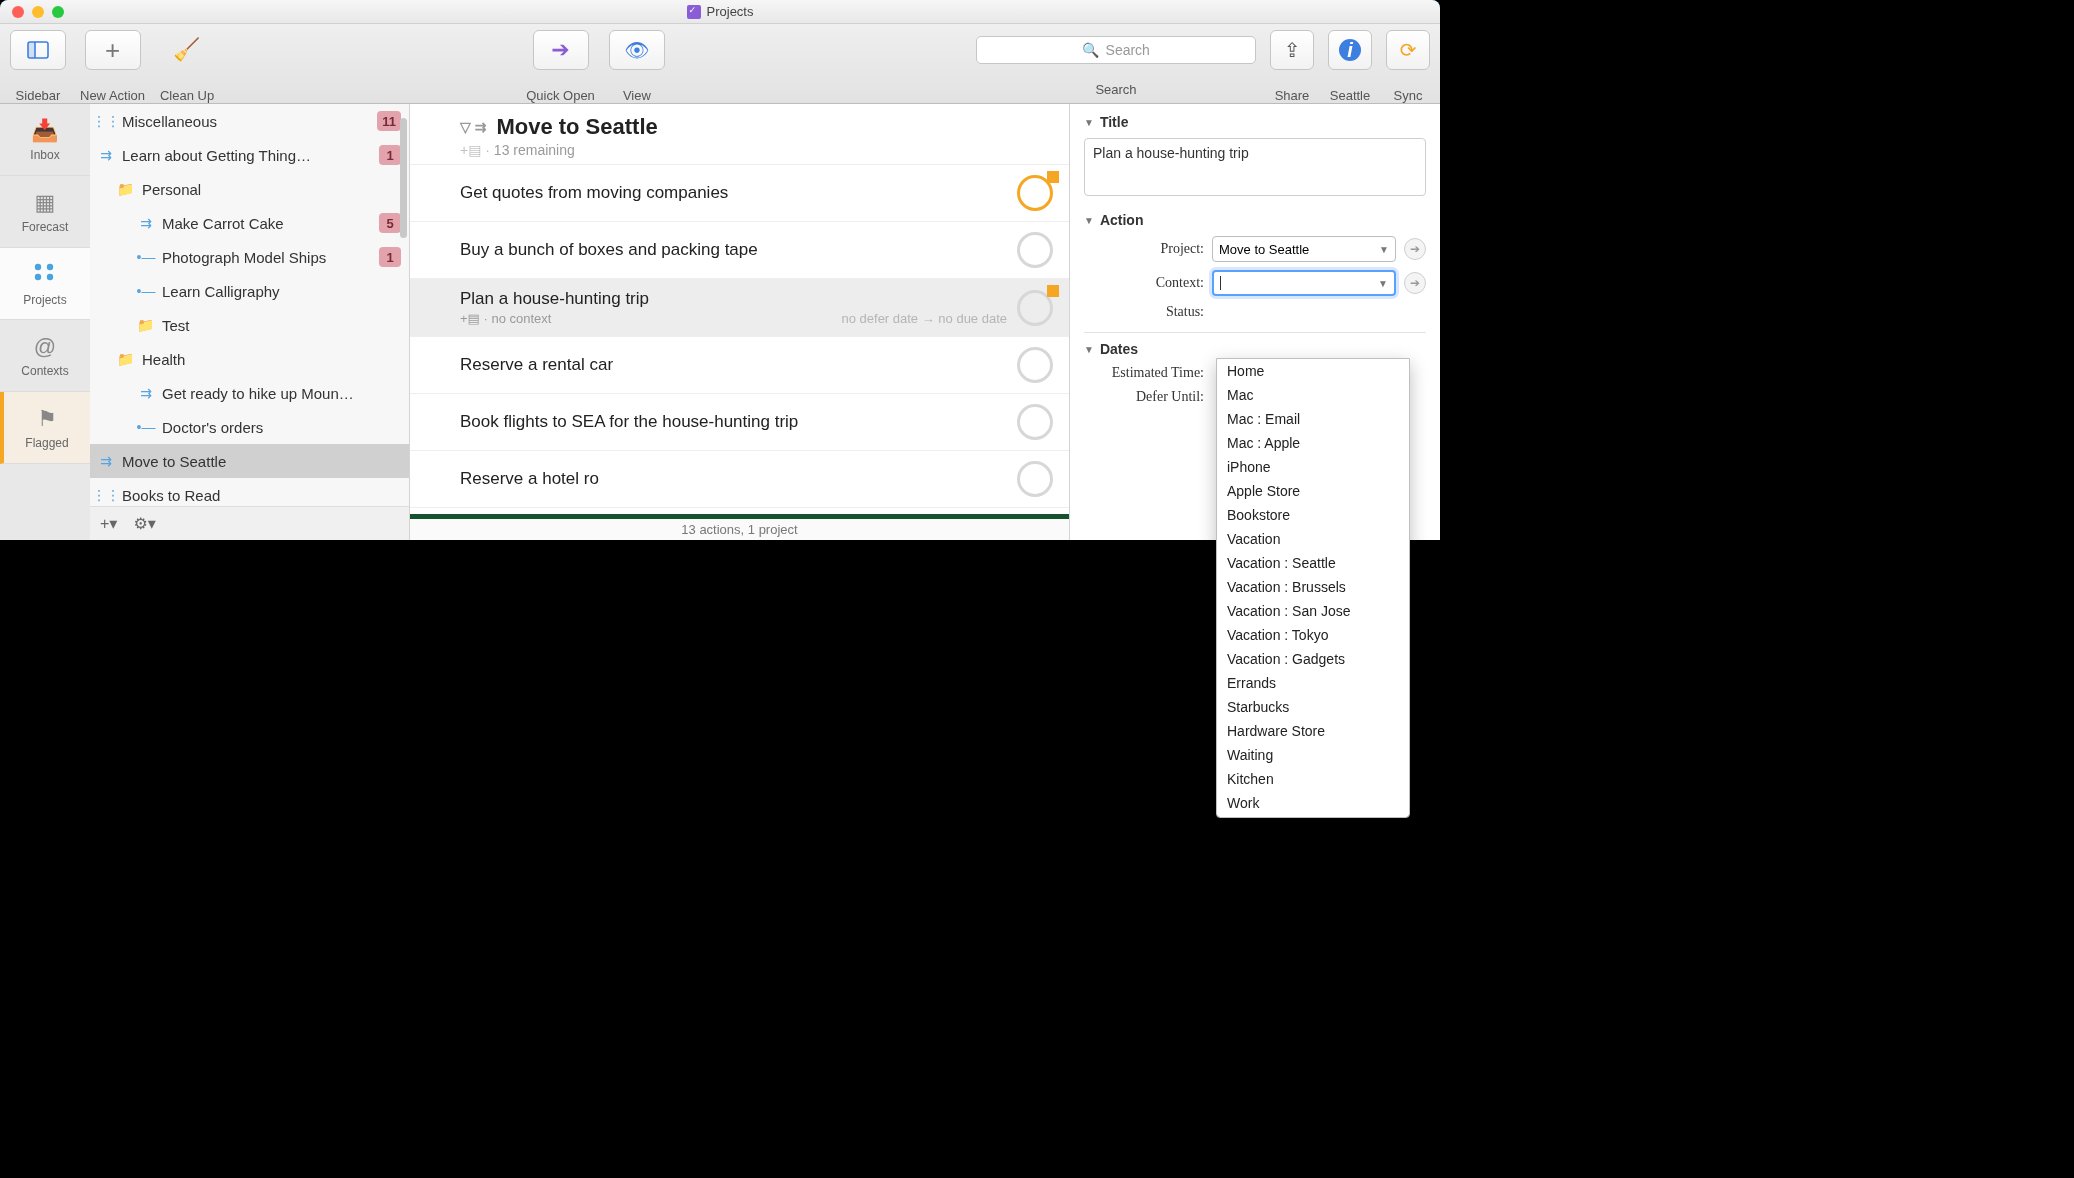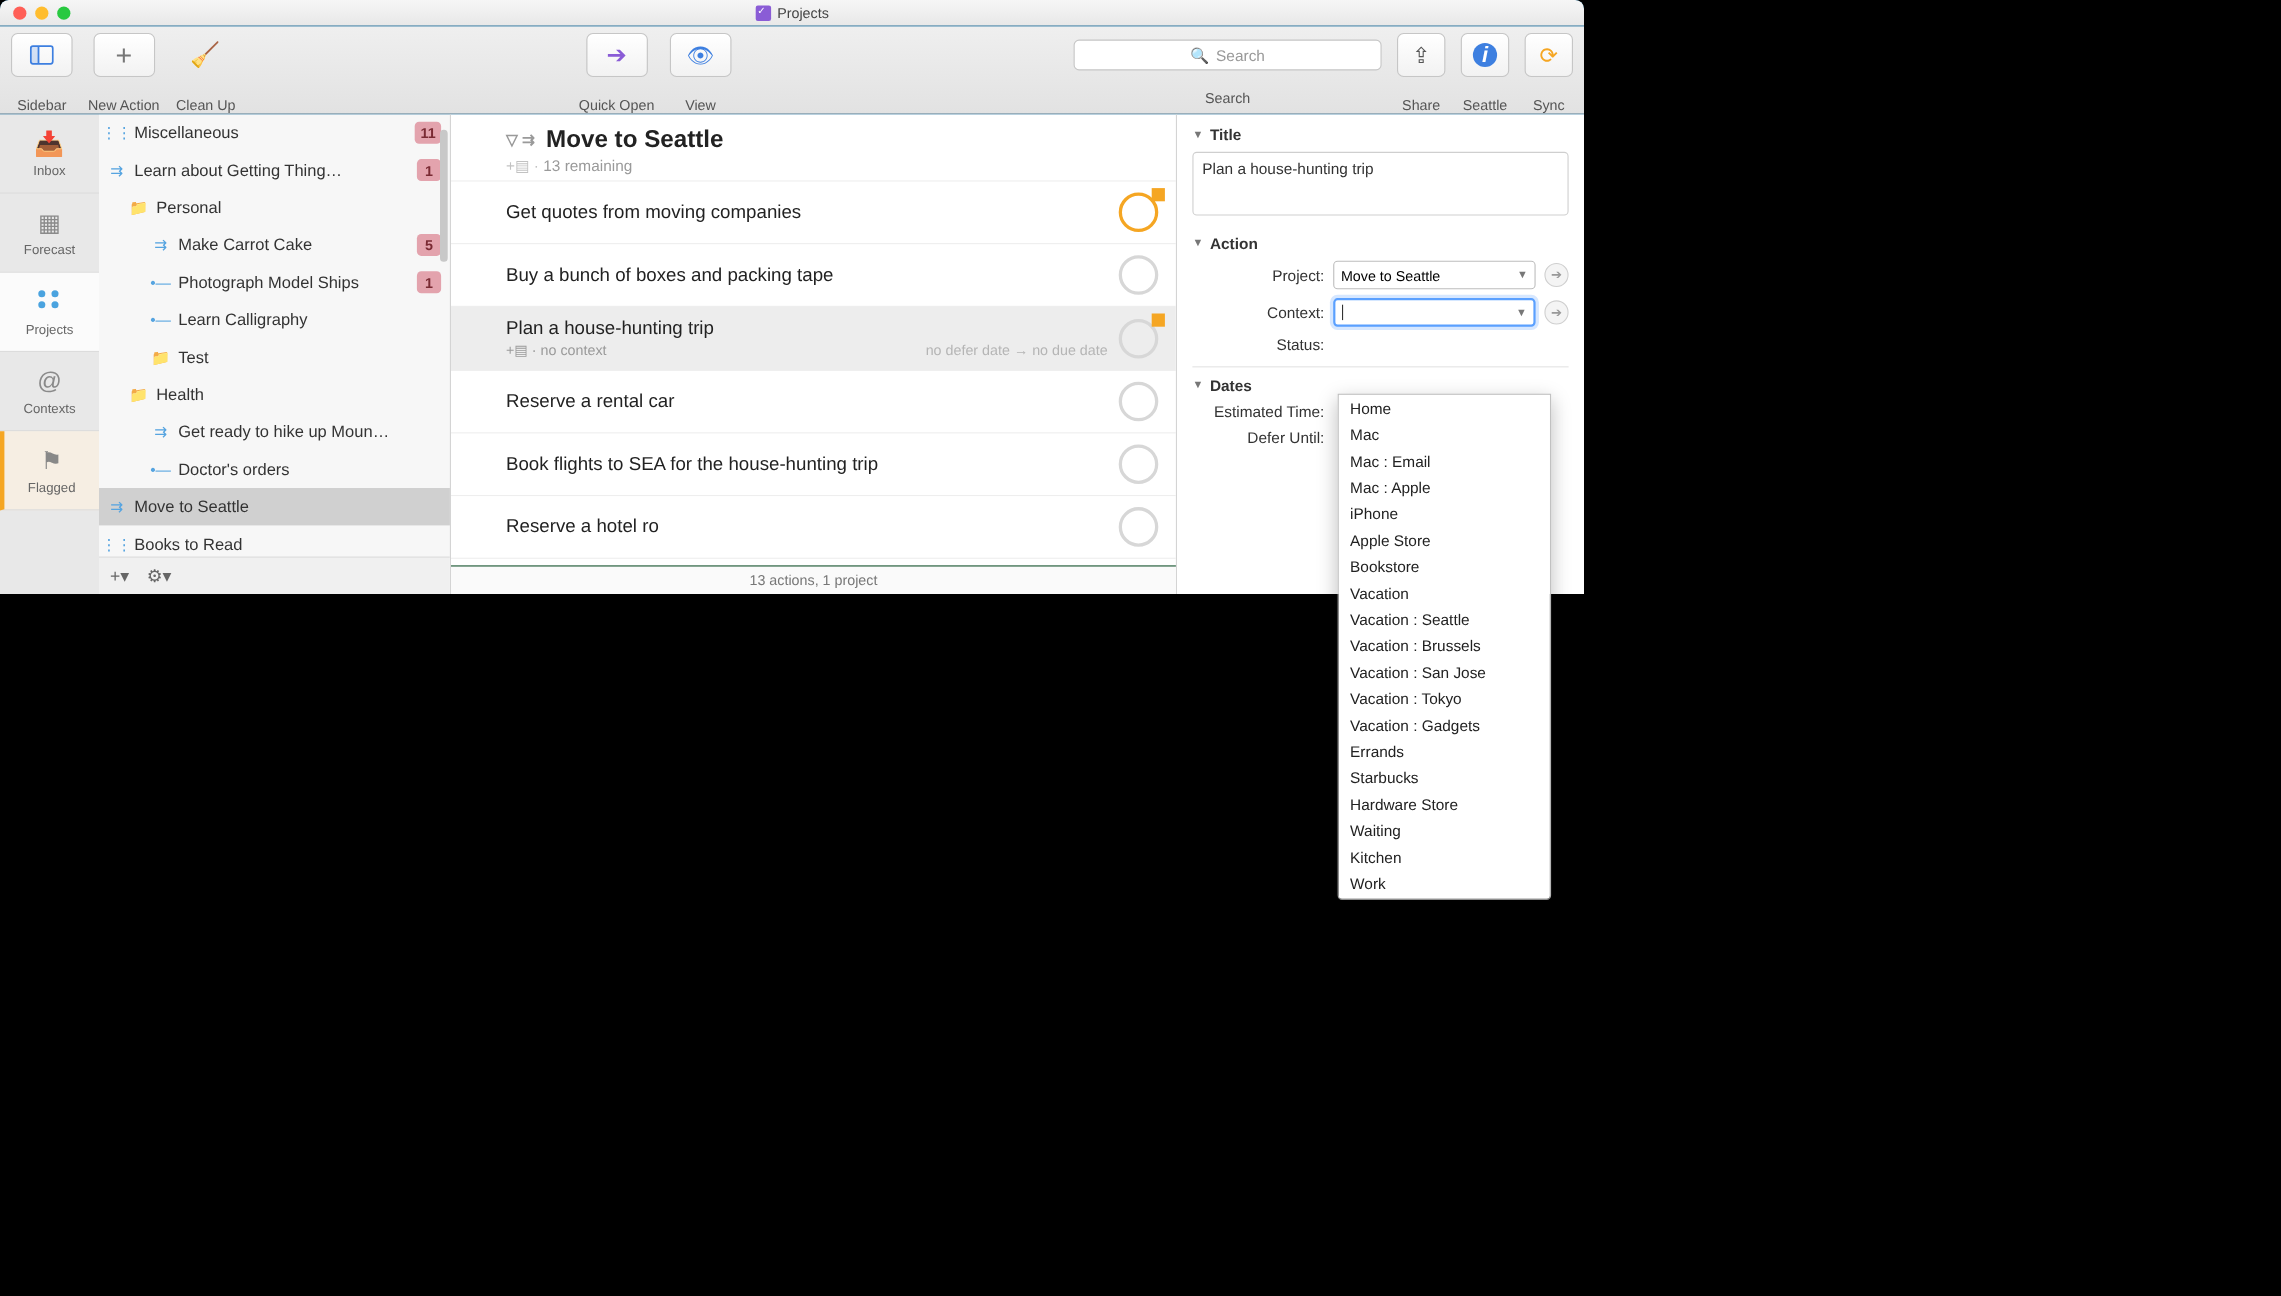--- a/index.html
+++ b/index.html
@@ -60,30 +60,30 @@
 .tasks{ flex:1; overflow:hidden;}
 .task{ padding:10px 16px 10px 50px; border-bottom:1px solid #eee; display:flex; align-items:center; position:relative;}
 .task-body{flex:1;}
 .task-title{ font-size:17px; color:#222;}
 .task-sub{ font-size:13px; color:#9a9a9a; display:flex; gap:10px; margin-top:2px;}
 .task-sub .right{margin-left:auto; color:#b5b5b5;}
 .task.selected{ background:#ededed;}
 .circle{ width:36px; height:36px; border:3px solid #d7d7d7; border-radius:50%; margin-left:10px;}
 .circle.orange{ border-color:#f5a623;}
 .flag-corner{ position:absolute; top:6px; right:10px; width:12px; height:12px; background:#f5a623;}
-.main-footer{ position:absolute; bottom:0; left:0; right:0; height:26px; background:#fafafa; border-top:1px solid #14532d; display:flex; align-items:center; justify-content:center; font-size:13px; color:#777;}
+.main-footer{ position:absolute; bottom:0; left:0; right:0; height:26px; background:#fafafa; border-top:5px solid #14532d; display:flex; align-items:center; justify-content:center; font-size:13px; color:#777;}
 
 
 .inspector{ width:370px; background:#fff; padding:10px 14px; overflow:visible; position:relative;}
 .insp-section{ margin-bottom:12px;}
 .insp-head{ font-size:14px; font-weight:600; color:#333; display:flex; align-items:center; gap:6px; margin-bottom:8px;}
 .tri{ font-size:10px; color:#777;}
 .insp-title-box{ width:100%; height:58px; border:1px solid #cfcfcf; border-radius:4px; padding:6px 8px; font-size:14px; color:#333; resize:none; font-family:inherit;}
 .field-row{ display:flex; align-items:center; margin-bottom:8px; gap:8px;}
-.field-label{ width:120px; text-align:right; font-size:14px; color:#333;}
+.field-label{ width:120px; text-align:right; font-size:14px; color:#333;font-family:Liberation Serif, serif;}
 .combo{ flex:1; height:26px; border:1px solid #bdbdbd; border-radius:4px; background:#fff; display:flex; align-items:center; padding:0 6px; font-size:13px; position:relative;}
 .combo .caret{ position:absolute; right:6px; color:#777; font-size:10px;}
 .combo.focus{ border:2px solid #5aa0ff; box-shadow:0 0 0 3px rgba(90,160,255,.25);}
 .go-btn{ width:22px; height:22px; border:1px solid #cfcfcf; border-radius:11px; background:#f4f4f4; color:#999; display:flex; align-items:center; justify-content:center; font-size:12px;}
 .hr{ height:1px; background:#e3e3e3; margin:8px 0;}
 
 
 .dropdown{ position:absolute; left:1216px; top:358px; width:194px; background:#fff; border:1px solid #bfbfbf; border-radius:0 0 4px 4px; box-shadow:0 6px 18px rgba(0,0,0,.25); max-height:460px; overflow-y:auto; z-index:100;}
 .dd-item{ padding:4px 10px; font-size:14px; color:#222; cursor:pointer; white-space:nowrap;}
 

